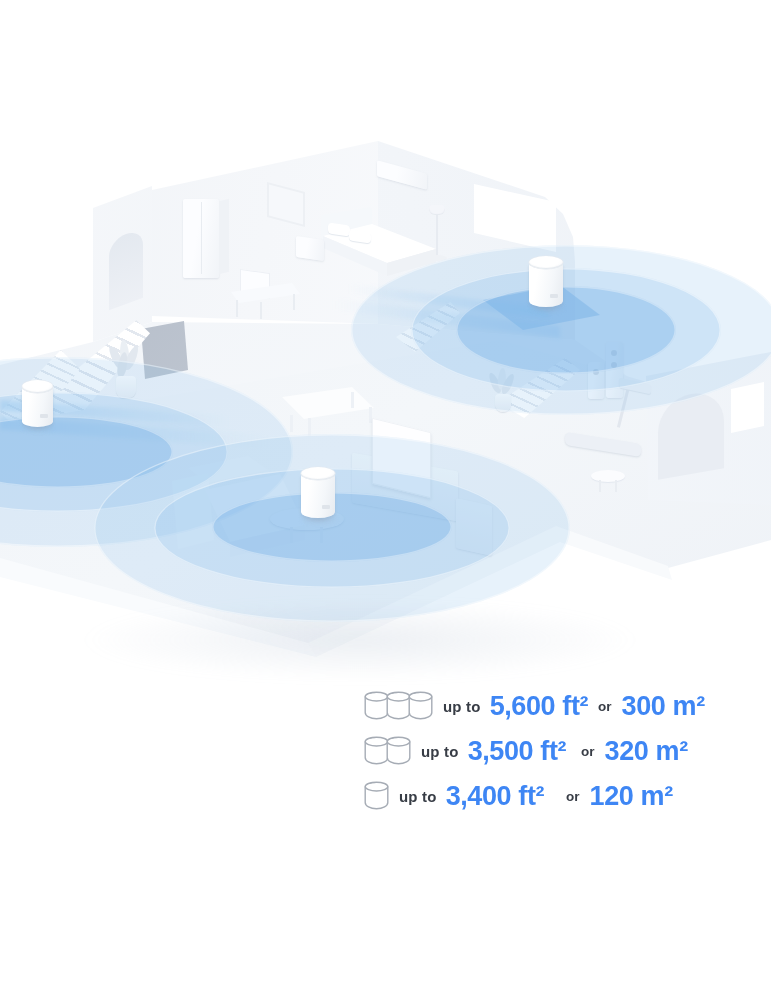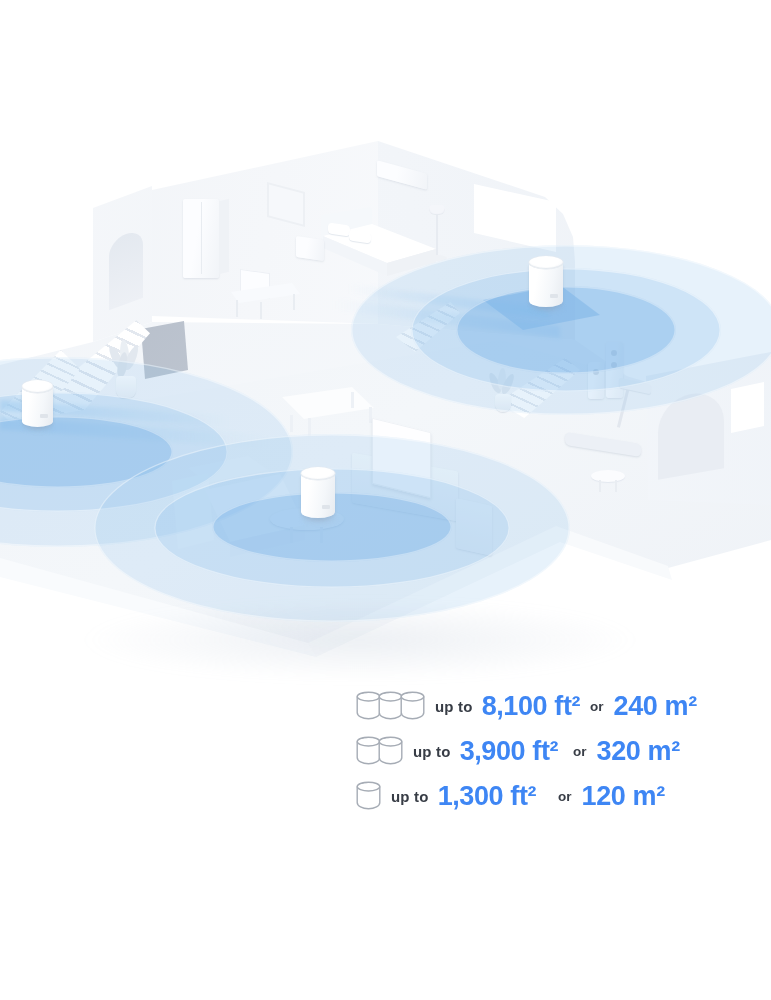--- a/index.html
+++ b/index.html
@@ -56,21 +56,21 @@
   
   .deco{position:absolute;background:linear-gradient(100deg,#FFFFFF 25%,#F4F7FA 65%,#E7EBF0);
     border-radius:5px 5px 50% 50%/4px 4px 14% 14%;box-shadow:0 2px 3px rgba(140,155,175,.28);}
   .deco .top{left:0;top:-6px;width:100%;height:13px;border-radius:50%;
     background:radial-gradient(ellipse at 42% 38%,#FFFFFF 55%,#F1F4F8);
     box-shadow:0 0 0 .5px #E4E9EF,inset 0 -1px 1px rgba(198,208,220,.45);}
   .deco .logo{right:5px;bottom:9px;width:8px;height:4px;background:#DFE4EA;border-radius:1px;}
   .deco-shadow{border-radius:50%;background:radial-gradient(rgba(150,165,185,.35),rgba(150,165,185,0) 70%);filter:blur(2px);}
 
   
-  .spec{position:absolute;left:356px;top:684px;}
+  .spec{position:absolute;left:364px;top:684px;}
   .spec-row{display:flex;align-items:center;height:45px;}
   .units{display:flex;margin-right:13px;}
   .units svg{margin-right:-3px;}
   .upto{font-size:15px;font-weight:bold;color:var(--label-dark,#383D46);margin-right:9px;letter-spacing:.2px;}
   .val{font-size:27px;font-weight:bold;color:var(--accent-blue,#3E86F4);letter-spacing:-.4px;margin-right:10px;}
   .or{font-size:13.5px;font-weight:bold;color:var(--label-dark,#383D46);margin-right:10px;}
   .spec-row:nth-child(2) .or{margin-left:5px;}
   .spec-row:nth-child(3) .or{margin-left:12px;}
 </style>
 </head>
@@ -251,52 +251,52 @@
             <ellipse cx="12.5" cy="5.6" rx="11.3" ry="4.4" fill="#fff" stroke="#A6ACB5" stroke-width="1.4"></ellipse>
             <path d="M5.5 2.4 a9 3 0 0 1 6 -0.8" fill="none" stroke="#A6ACB5" stroke-width="1"></path>
           </svg>
         <svg width="25" height="31" viewBox="0 0 25 31">
             <path d="M1.2 5.6 V21.5 a11.3 6.3 0 0 0 22.6 0 V5.6" fill="#fff" stroke="#A6ACB5" stroke-width="1.4"></path>
             <ellipse cx="12.5" cy="5.6" rx="11.3" ry="4.4" fill="#fff" stroke="#A6ACB5" stroke-width="1.4"></ellipse>
             <path d="M5.5 2.4 a9 3 0 0 1 6 -0.8" fill="none" stroke="#A6ACB5" stroke-width="1"></path>
           </svg>
       </span>
       <span class="upto">up to</span>
-      <span class="val">8,100 ft²</span>
+      <span class="val">5,600 ft²</span>
       <span class="or">or</span>
-      <span class="val">240 m²</span>
+      <span class="val">300 m²</span>
     </div>
 
     <div class="spec-row">
       <span class="units">
         <svg width="25" height="31" viewBox="0 0 25 31">
             <path d="M1.2 5.6 V21.5 a11.3 6.3 0 0 0 22.6 0 V5.6" fill="#fff" stroke="#A6ACB5" stroke-width="1.4"></path>
             <ellipse cx="12.5" cy="5.6" rx="11.3" ry="4.4" fill="#fff" stroke="#A6ACB5" stroke-width="1.4"></ellipse>
             <path d="M5.5 2.4 a9 3 0 0 1 6 -0.8" fill="none" stroke="#A6ACB5" stroke-width="1"></path>
           </svg>
         <svg width="25" height="31" viewBox="0 0 25 31">
             <path d="M1.2 5.6 V21.5 a11.3 6.3 0 0 0 22.6 0 V5.6" fill="#fff" stroke="#A6ACB5" stroke-width="1.4"></path>
             <ellipse cx="12.5" cy="5.6" rx="11.3" ry="4.4" fill="#fff" stroke="#A6ACB5" stroke-width="1.4"></ellipse>
             <path d="M5.5 2.4 a9 3 0 0 1 6 -0.8" fill="none" stroke="#A6ACB5" stroke-width="1"></path>
           </svg>
       </span>
       <span class="upto">up to</span>
-      <span class="val">3,900 ft²</span>
+      <span class="val">3,500 ft²</span>
       <span class="or">or</span>
       <span class="val">320 m²</span>
     </div>
 
     <div class="spec-row">
       <span class="units">
         <svg width="25" height="31" viewBox="0 0 25 31">
             <path d="M1.2 5.6 V21.5 a11.3 6.3 0 0 0 22.6 0 V5.6" fill="#fff" stroke="#A6ACB5" stroke-width="1.4"></path>
             <ellipse cx="12.5" cy="5.6" rx="11.3" ry="4.4" fill="#fff" stroke="#A6ACB5" stroke-width="1.4"></ellipse>
             <path d="M5.5 2.4 a9 3 0 0 1 6 -0.8" fill="none" stroke="#A6ACB5" stroke-width="1"></path>
           </svg>
       </span>
       <span class="upto">up to</span>
-      <span class="val">1,300 ft²</span>
+      <span class="val">3,400 ft²</span>
       <span class="or">or</span>
       <span class="val">120 m²</span>
     </div>
 
   </div>
 </div>
 
 </body></html>

